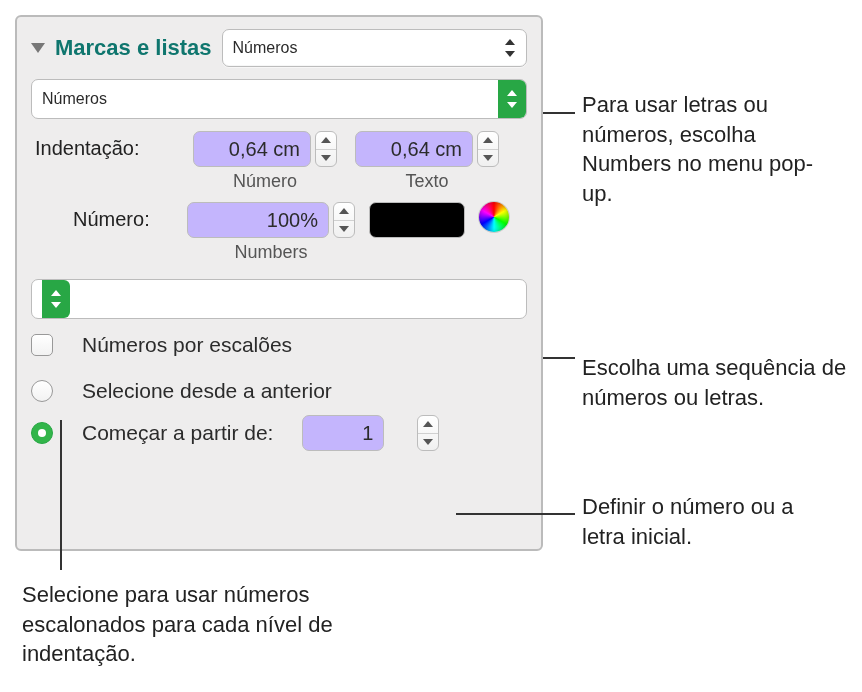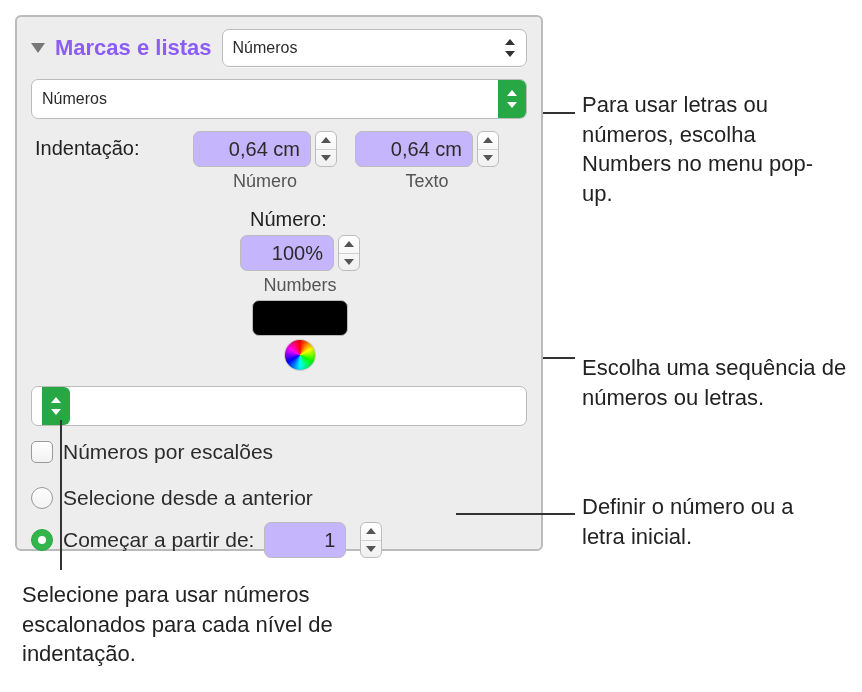--- a/index.html
+++ b/index.html
@@ -32,21 +32,21 @@
     .disclosure-triangle {
       width: 0; height: 0;
       border-left: 7px solid transparent;
       border-right: 7px solid transparent;
       border-top: 10px solid #777;
       cursor: pointer;
     }
     .section-title {
       font-weight: 700;
       font-size: 22px;
-      color: #8b5cf6;
+      color: #0f766e;
     }
     .popup {
       background: #fff;
       border: 1px solid #bcbcbc;
       border-radius: 7px;
       height: 38px;
       display: flex;
       align-items: center;
       padding: 0 10px;
       position: relative;
@@ -154,21 +154,21 @@
     .color-picker {
       width: 30px; height: 30px; border-radius: 50%;
       background: conic-gradient(red, yellow, lime, cyan, blue, magenta, red);
       box-shadow: inset 0 0 4px rgba(0,0,0,0.25), 0 0 0 1px #ccc;
       cursor: pointer;
     }
 
     .checkbox-row, .radio-row {
       display: flex;
       align-items: center;
-      gap: 10px;
+      gap: 29px;
       margin-top: 12px;
     }
     .checkbox {
       width: 22px; height: 22px;
       border: 1px solid #999;
       border-radius: 5px;
       background: linear-gradient(#fff,#f2f2f2);
       box-shadow: inset 0 1px 0 #fff;
       cursor: pointer;
     }
@@ -206,25 +206,24 @@
     .col-block { display: flex; flex-direction: column; align-items: center; }
     .indent-section {
       display: flex;
       align-items: flex-start;
       gap: 18px;
       margin-top: 12px;
       padding-left: 4px;
     }
     .number-section {
       display: flex;
-      align-items: center;
-      gap: 4px;
+      align-items: flex-start;
+      gap: 14px;
       margin-top: 10px;
       padding-left: 42px;
-      flex-direction: column;
     }
     .sequence-popup { margin-top: 16px; }
     .options-block { margin-top: 14px; padding-left: 0px; }
     .radio-row.startfrom .num-field { width: 82px; text-align: right; }
   </style>
 </head>
 <body>
 
 <div class="panel">
 
@@ -265,21 +264,21 @@
         </div>
       </div>
       <div class="sublabel">Texto</div>
     </div>
   </div>
 
   <div class="number-section">
     <div class="label" style="width:100px; padding-top:6px">Número:</div>
     <div class="col-block">
       <div class="stepper-group">
-        <input class="num-field" style="width: 94px;" readonly="" value="100%">
+        <input class="num-field" style="width: 142px;" readonly="" value="100%">
         <div class="stepper">
           <div class="up"></div>
           <div class="down"></div>
         </div>
       </div>
       <div class="sublabel">Numbers</div>
     </div>
     <div class="color-well"></div>
     <div class="color-picker"></div>
   </div>

